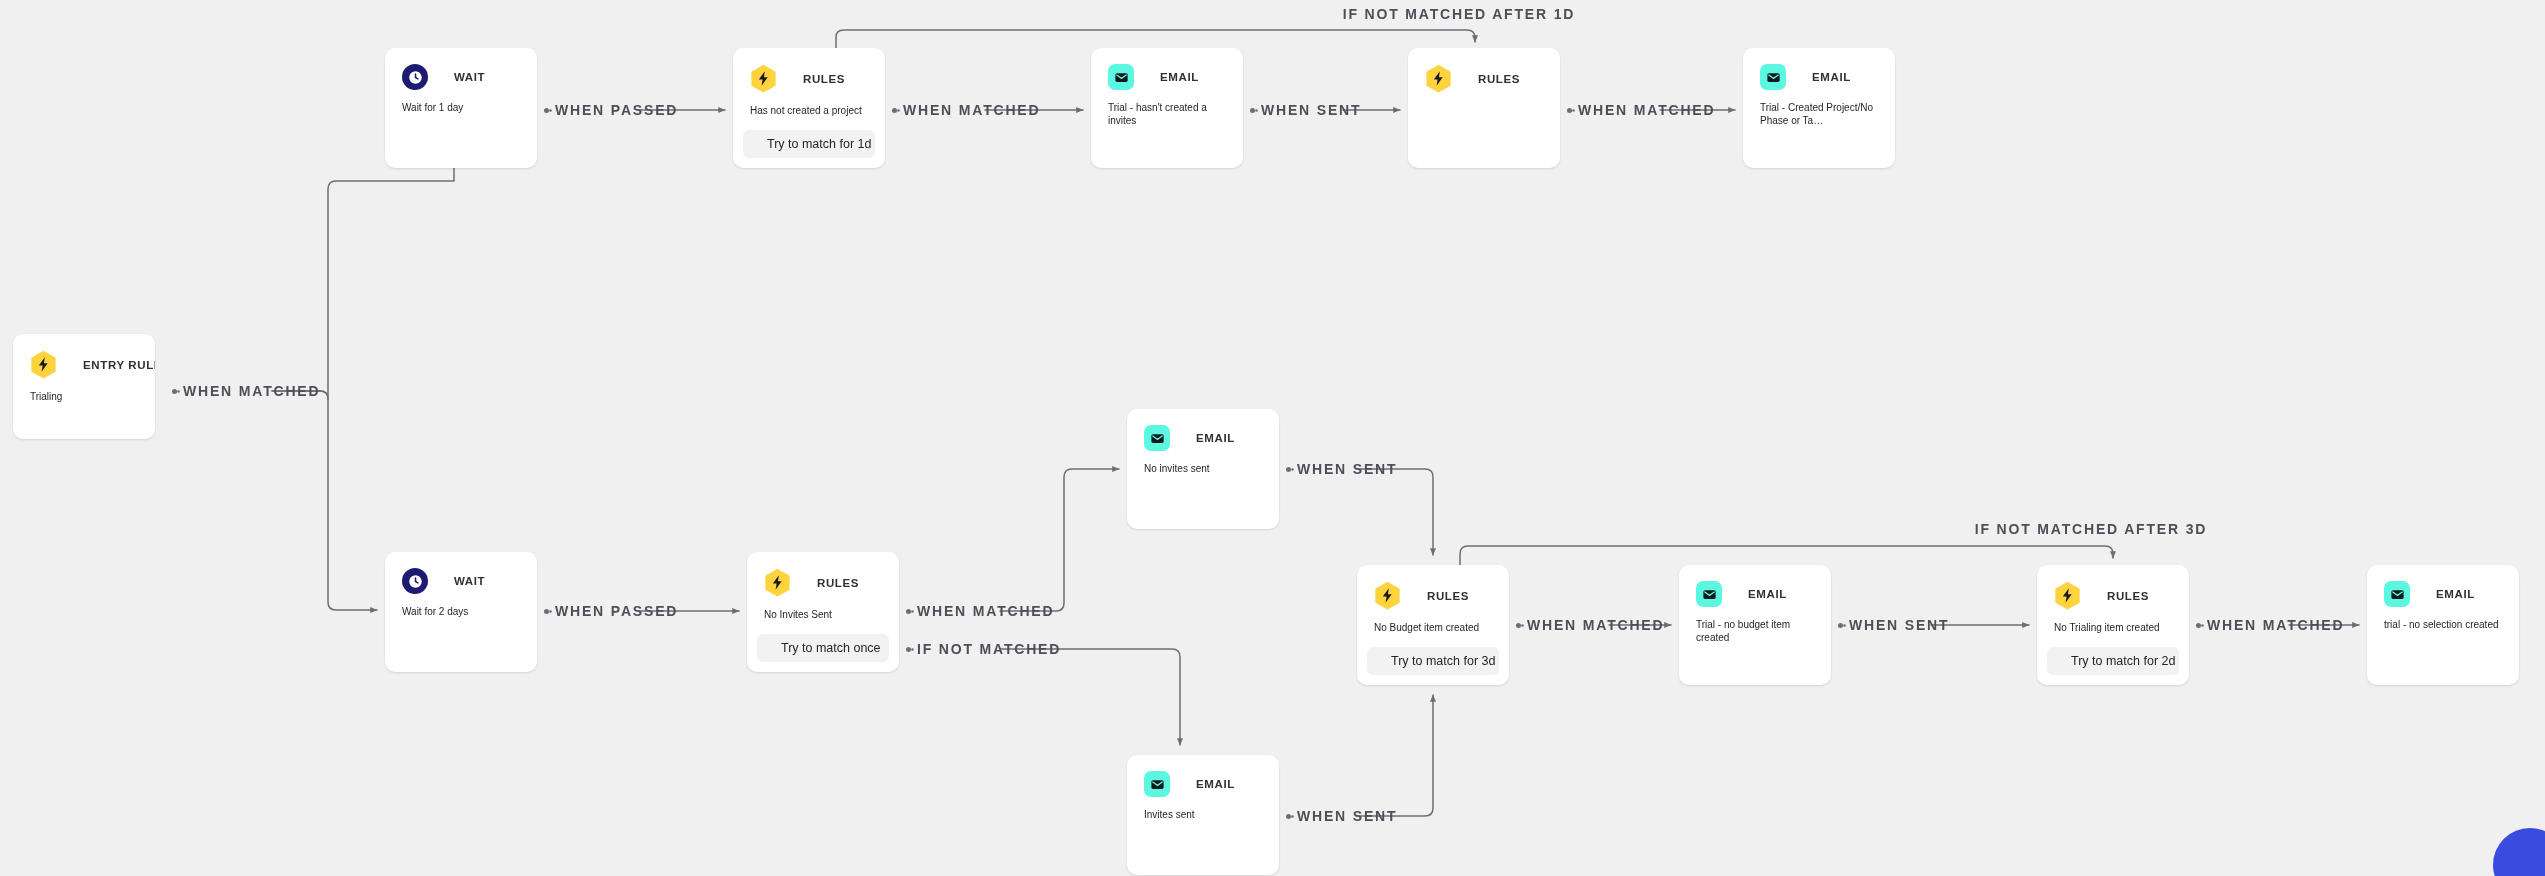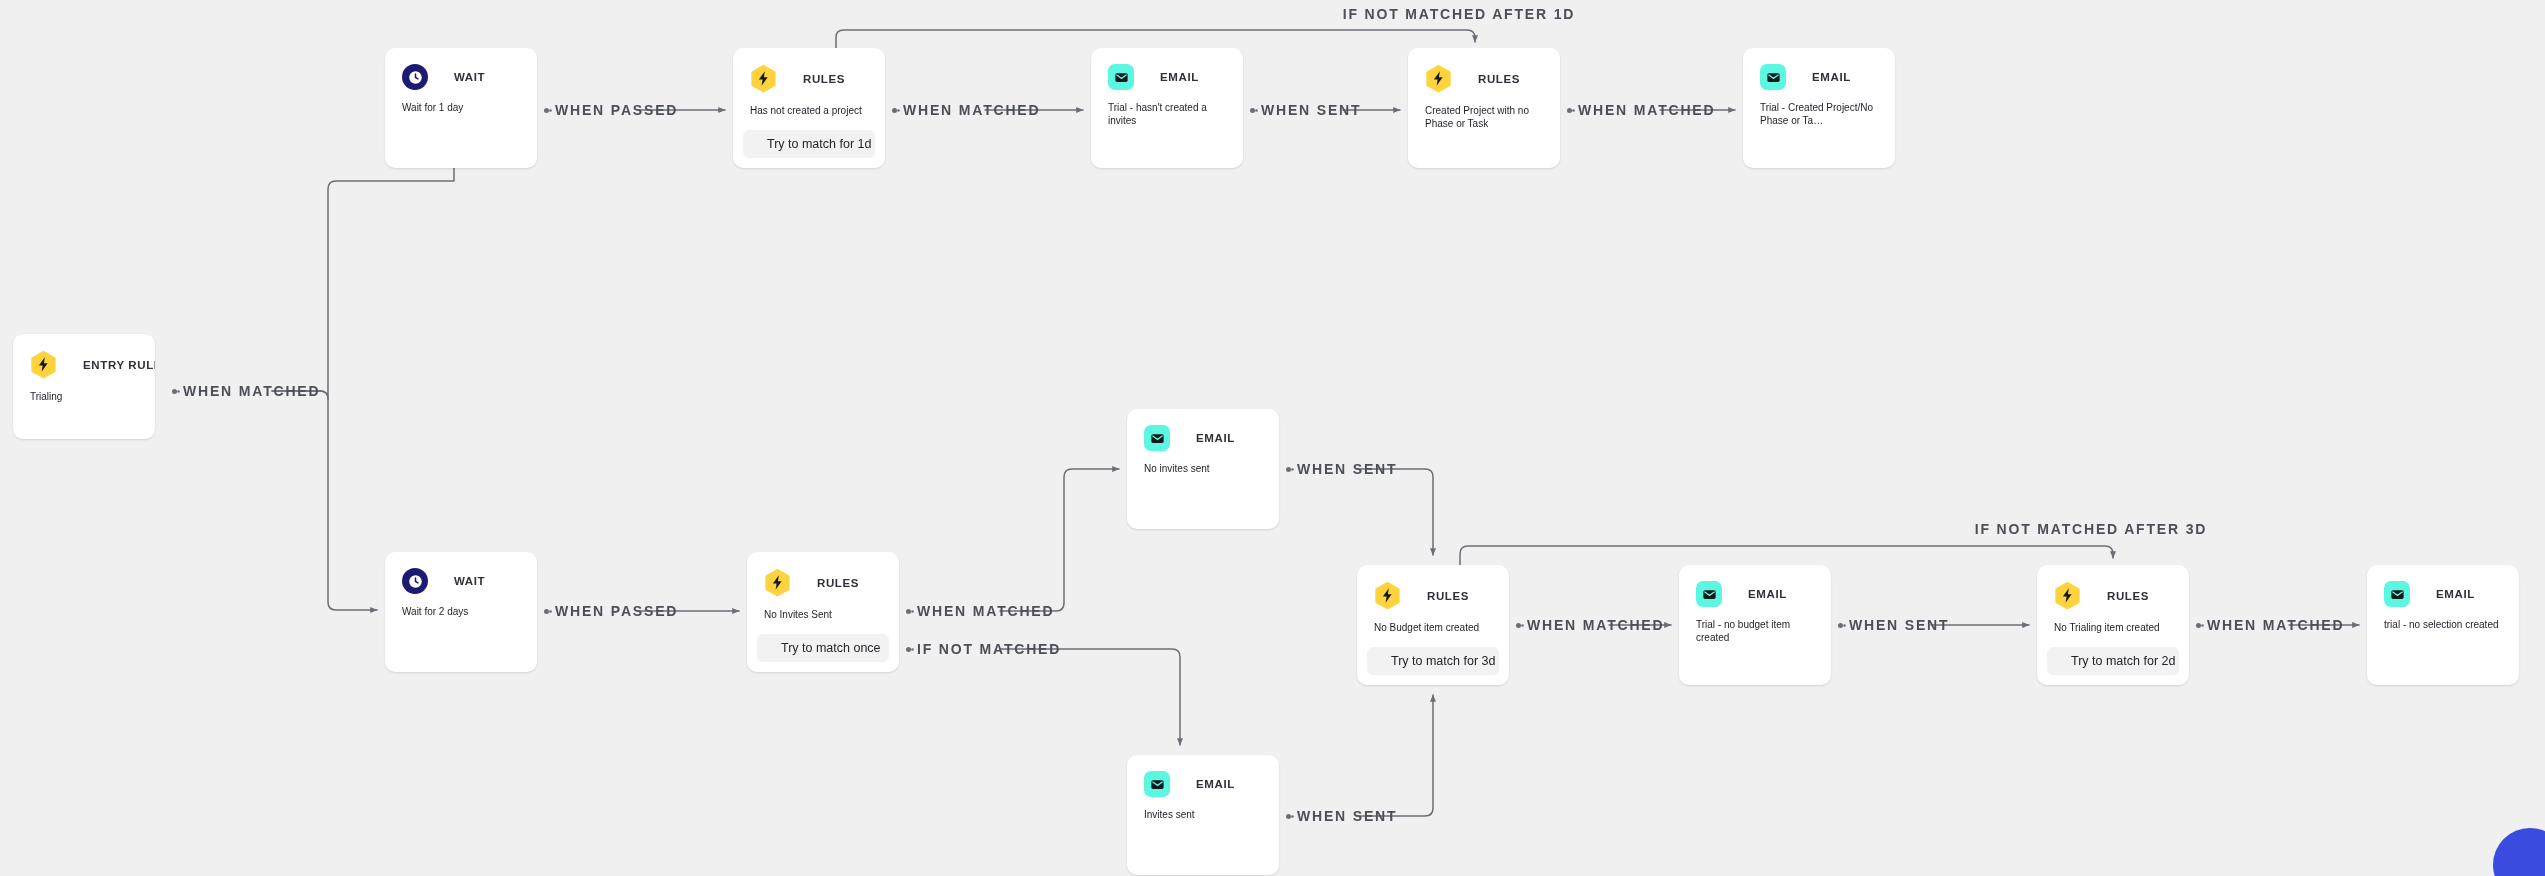--- a/index.html
+++ b/index.html
@@ -165,21 +165,20 @@
       <div class="node" style="left: 1408px; top: 48px; width: 152px; height: 120px;">
         <div class="node-head">
           <span class="badge rules">
             <svg width="27" height="29" viewBox="0 0 28 30">
               <path d="M14 0.8 L26.6 8 v14.4 L14 29.6 L1.4 22.4 V8 Z" fill="#ffd33d"></path>
               <path d="M15.4 7.4 L9.2 16.1 h3.9 l-1.1 6.4 6.3-8.8h-3.9z" fill="#17181d"></path>
             </svg>
           </span>
           <span class="node-type">RULES</span>
         </div>
-        <div class="node-title">Created Project with no Phase or Task</div>
         <div class="node-spacer"></div>
       </div>
       <div class="node" style="left: 1743px; top: 48px; width: 152px; height: 120px;">
         <div class="node-head">
           <span class="badge email">
             <svg width="15" height="15" viewBox="0 0 24 24">
               <rect x="2.2" y="5" width="19.6" height="14" rx="2.6" fill="#17181d"></rect>
               <path d="M4.4 8 L12 13.4 L19.6 8" stroke="#5cf7e0" stroke-width="2" fill="none" stroke-linecap="round" stroke-linejoin="round"></path>
             </svg>
           </span>

